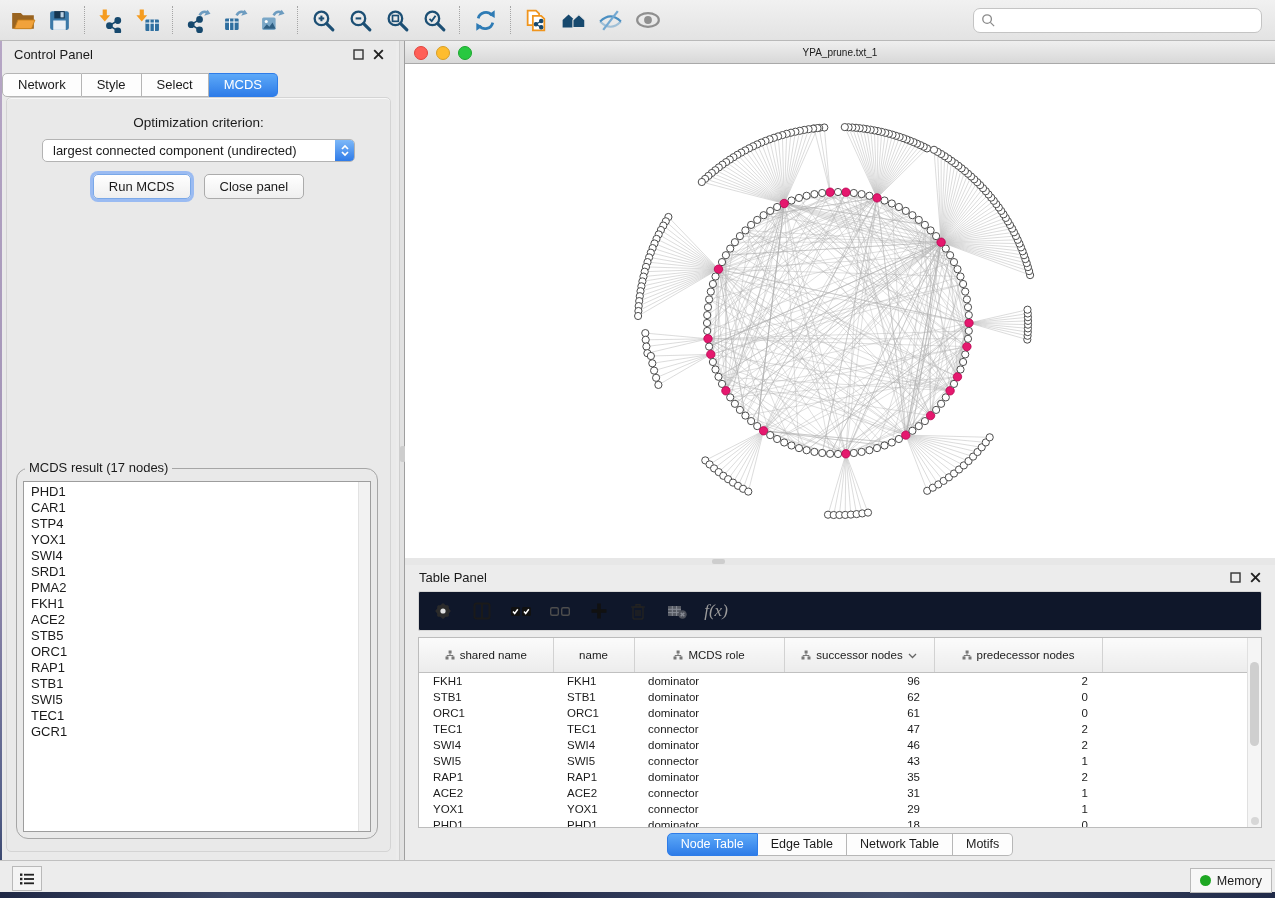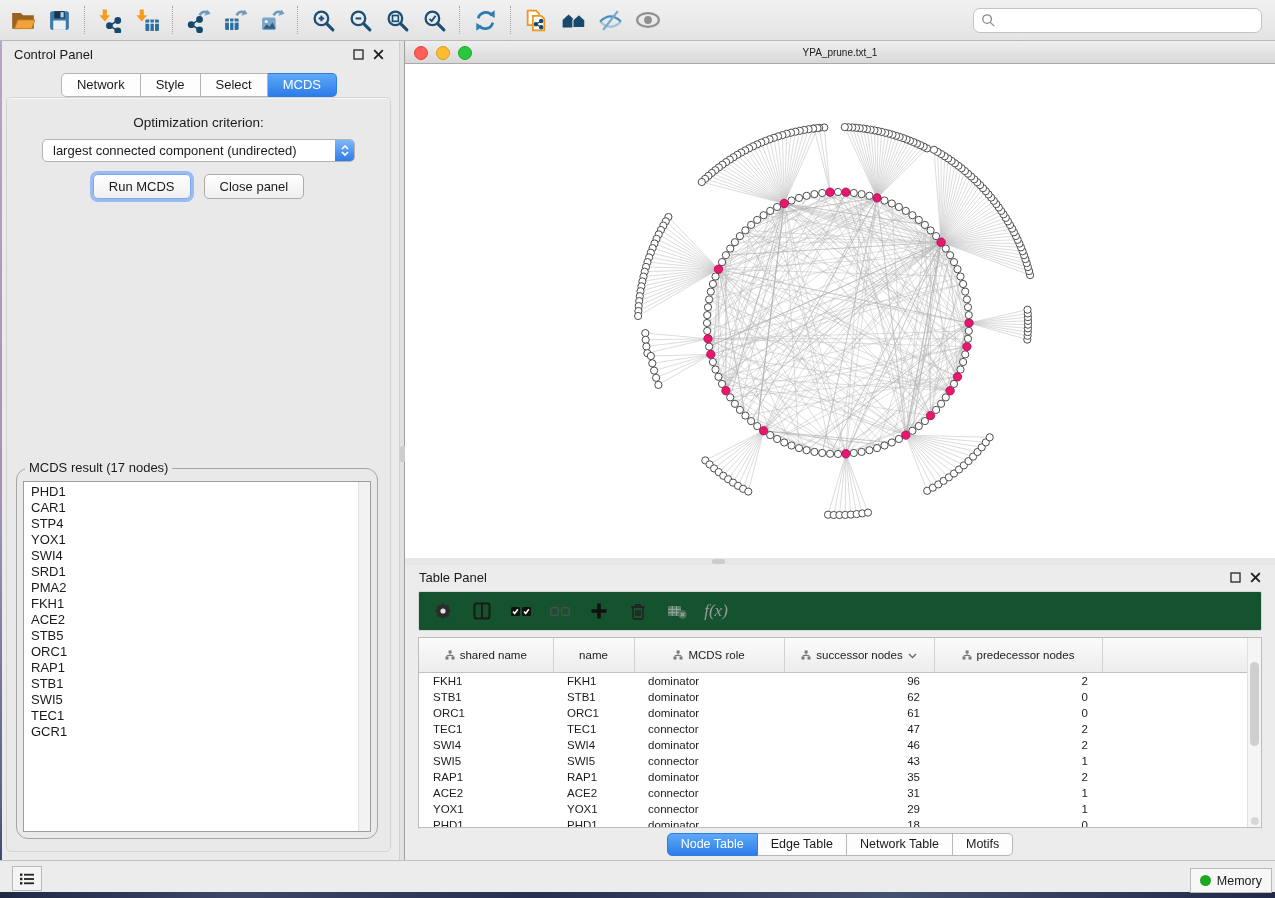--- a/index.html
+++ b/index.html
@@ -22,21 +22,21 @@
                  background:linear-gradient(90deg,#1f2845,#3c4766 18%,#27304e 42%,#44506f 70%,#202a48);}
 
   
   .control-panel{position:absolute;left:2px;top:41px;width:394px;height:819px;background:#eaeaea;}
   .v-splitter{position:absolute;left:399px;top:41px;width:6px;height:819px;background:#e2e2e2;
               border-left:1px solid #cfcfcf;border-right:1px solid #9f9f9f;box-sizing:border-box;}
   .v-grip{position:absolute;left:0px;top:405px;width:6px;height:16px;background:#cdcdcd;border-radius:2px;}
   .cp-title{height:26px;display:flex;align-items:center;padding:0 12px;font-size:13px;}
   .cp-title .spacer{flex:1}
   .win-ic{margin-left:9px;display:flex;align-items:center;}
-  .cp-tabs{position:absolute;left:0;right:0;top:32px;display:flex;justify-content:center;}
+  .cp-tabs{position:absolute;left:0;right:0;top:32px;display:flex;justify-content:flex-start;}
   .tabseg{height:22px;line-height:22px;padding:0 15px;font-size:13px;background:#fdfdfd;border:1px solid #b5b5b5;border-left:none;}
   .tabseg:first-child{border-left:1px solid #b5b5b5;border-radius:5px 0 0 5px;}
   .tabseg:last-child{border-radius:0 5px 5px 0;}
   .tabseg.active{background:linear-gradient(#5da9f8,#2e7ce8);color:#fff;border-color:#2e7ce8;}
   .cp-content{position:absolute;left:4px;right:5px;top:56px;bottom:8px;background:#e9e9e9;
               border:1px solid #d4d4d4;border-radius:5px;box-shadow:inset 0 1px 0 #f7f7f7;}
   .opt-label{text-align:center;margin-top:17px;font-size:13.5px;}
   .dropdown{position:relative;margin:9px auto 0;width:313px;height:23px;background:#fff;border:1px solid #b3b3b3;
             border-radius:5px;box-sizing:border-box;display:flex;align-items:center;}
   .dropdown .dd-text{flex:1;font-size:13px;padding-left:10px;white-space:nowrap;overflow:hidden;}
@@ -67,21 +67,21 @@
   .nw-canvas svg .fan-edges line{stroke:#c3c3c3;stroke-width:.65;opacity:.9;}
   .nw-canvas svg .nodes circle{fill:#fff;stroke:#4d4d4d;stroke-width:1;}
   .nw-canvas svg .nodes circle.hub{fill:#e5186e;stroke:#b8004f;stroke-width:.8;}
   .h-splitter{position:absolute;left:405px;top:558px;width:870px;height:7px;background:#e7e7e7;}
   .h-grip{position:absolute;left:307px;top:1px;width:13px;height:5px;background:#cdcdcd;border-radius:2px;}
 
   
   .table-panel{position:absolute;left:405px;top:565px;width:870px;height:295px;background:#ececec;}
   .tp-title{height:24px;display:flex;align-items:center;padding:0 14px;font-size:13px;}
   .tp-title .spacer{flex:1}
-  .tp-toolbar{margin:2px 13px 0;height:40px;background:#14532d;border:1px solid #d6d6d6;border-radius:2px;
+  .tp-toolbar{margin:2px 13px 0;height:40px;background:#0f172a;border:1px solid #d6d6d6;border-radius:2px;
               display:flex;align-items:center;padding-left:13px;gap:17px;box-sizing:border-box;}
   .ttbtn{width:22px;height:22px;display:flex;align-items:center;justify-content:center;}
   .fx{font-family:"Liberation Serif","DejaVu Serif",serif;font-style:italic;font-size:17px;color:#9b9b9b;}
   .table-viewport{position:relative;margin:6px 13px 0;height:189px;background:#fff;border:1px solid #bcbcbc;overflow:hidden;}
   table.node-table{border-collapse:collapse;table-layout:fixed;font-size:11.5px;}
   table.node-table th{height:34px;font-weight:normal;background:linear-gradient(#fbfbfb,#ececec);
       border-right:1px solid #d2d2d2;border-bottom:1px solid #c0c0c0;padding:0;white-space:nowrap;}
   table.node-table th .hwrap{display:flex;align-items:center;justify-content:center;gap:5px;}
   table.node-table td{height:16px;padding:0 4px 0 14px;white-space:nowrap;overflow:hidden;color:#1c1c1c;}
   table.node-table td.num{text-align:right;padding-right:14px;}

